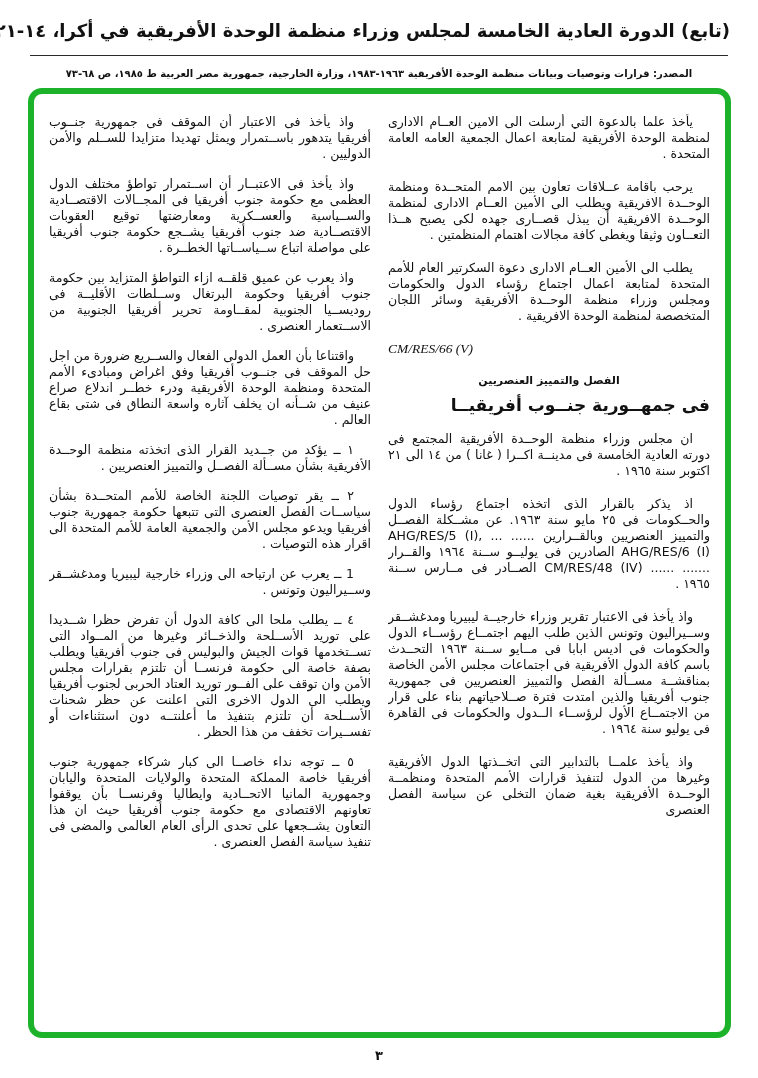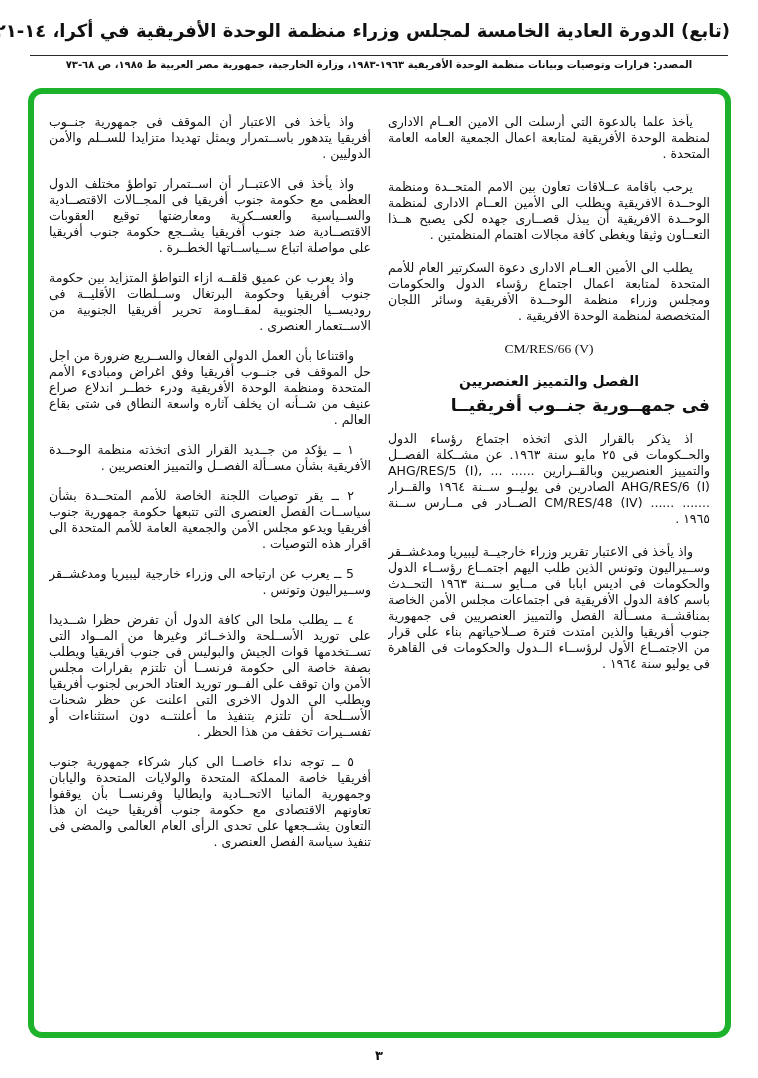--- a/index.html
+++ b/index.html
@@ -25,21 +25,21 @@
     letter-spacing: 0;
     white-space: nowrap;
   }
   .header-rule {
     position: absolute;
     top: 55px; left: 30px; right: 30px;
     border-top: 1px solid #2a2a2a;
   }
   .source-line {
     position: absolute;
-    top: 59px; left: 30px; right: 30px;
+    top: 68px; left: 30px; right: 30px;
     text-align: center;
     font-size: 10px;
     font-weight: bold;
     white-space: nowrap;
   }
 
   
   .document-frame {
     position: absolute;
     top: 88px; left: 28px;
@@ -64,29 +64,30 @@
 
   .block { direction: rtl; }
   .block.paragraph {
     text-align: justify;
     text-indent: 17px;
     margin-bottom: 14px;
   }
   .col-right .block.paragraph { margin-bottom: 17px; }
   .block.ref {
     direction: ltr;
-    text-align: center;
+    text-align: left;
     font-family: "Liberation Serif", serif;
     font-size: 13.5px;
     margin: 0 0 16px 0;
+    font-style: italic;
   }
   .block.heading {
     font-weight: bold;
     text-align: center;
-    font-size: 14px;
+    font-size: 11px;
     margin: 2px 0 8px 0;
   }
   .block.heading2 {
     font-weight: bold;
     font-size: 17px;
     margin: 0 0 18px 0;
   }
 
   
   .page-number {
@@ -110,30 +111,32 @@
 
 <main class="document-frame" style="border-color: rgb(28, 179, 43);">
   <div class="columns">
     <div class="column col-right">
         <div class="block paragraph">يأخذ علما بالدعوة التي أرسلت الى الامين العــام الادارى لمنظمة الوحدة الأفريقية لمتابعة اعمال الجمعية العامه العامة المتحدة .</div>
         <div class="block paragraph">يرحب باقامة عــلاقات تعاون بين الامم المتحــدة ومنظمة الوحــدة الافريقية ويطلب الى الأمين العــام الادارى لمنظمة الوحــدة الافريقية أن يبذل قصــارى جهده لكى يصبح هــذا التعــاون وثيقا ويغطى كافة مجالات اهتمام المنظمتين .</div>
         <div class="block paragraph">يطلب الى الأمين العــام الادارى دعوة السكرتير العام للأمم المتحدة لمتابعة اعمال اجتماع رؤساء الدول والحكومات ومجلس وزراء منظمة الوحــدة الأفريقية وسائر اللجان المتخصصة لمنظمة الوحدة الافريقية .</div>
         <div class="block ref">CM/RES/66 (V)</div>
         <div class="block heading">الفصل والتمييز العنصريين</div>
         <div class="block heading2">فى جمهــورية جنــوب أفريقيــا</div>
+        <div class="block paragraph">ان مجلس وزراء منظمة الوحــدة الأفريقية المجتمع فى دورته العادية الخامسة فى مدينــة اكــرا ( غانا ) من ١٤ الى ٢١ اكتوبر سنة ١٩٦٥ .</div>
         <div class="block paragraph">اذ يذكر بالقرار الذى اتخذه اجتماع رؤساء الدول والحــكومات فى ٢٥ مايو سنة ١٩٦٣. عن مشــكلة الفصــل والتمييز العنصريين وبالقــرارين ...... ... AHG/RES/5 (I), AHG/RES/6 (I) الصادرين فى يوليــو ســنة ١٩٦٤ والقــرار ....... ...... CM/RES/48 (IV) الصــادر فى مــارس ســنة ١٩٦٥ .</div>
         <div class="block paragraph">واذ يأخذ فى الاعتبار تقرير وزراء خارجيــة ليبيريا ومدغشــقر وســيراليون وتونس الذين طلب اليهم اجتمــاع رؤســاء الدول والحكومات فى اديس ابابا فى مــايو ســنة ١٩٦٣ التحــدث باسم كافة الدول الأفريقية فى اجتماعات مجلس الأمن الخاصة بمناقشــة مســألة الفصل والتمييز العنصريين فى جمهورية جنوب أفريقيا والذين امتدت فترة صــلاحياتهم بناء على قرار من الاجتمــاع الأول لرؤســاء الــدول والحكومات فى القاهرة فى يوليو سنة ١٩٦٤ .</div>
+        <div class="block paragraph">واذ يأخذ علمــا بالتدابير التى اتخــذتها الدول الأفريقية وغيرها من الدول لتنفيذ قرارات الأمم المتحدة ومنظمــة الوحــدة الأفريقية بغية ضمان التخلى عن سياسة الفصل العنصرى</div>
       </div>
     <div class="column col-left">
         <div class="block paragraph">واذ يأخذ فى الاعتبار أن الموقف فى جمهورية جنــوب أفريقيا يتدهور باســتمرار ويمثل تهديدا متزايدا للســلم والأمن الدوليين .</div>
         <div class="block paragraph">واذ يأخذ فى الاعتبــار أن اســتمرار تواطؤ مختلف الدول العظمى مع حكومة جنوب أفريقيا فى المجــالات الاقتصــادية والســياسية والعســكرية ومعارضتها توقيع العقوبات الاقتصــادية ضد جنوب أفريقيا يشــجع حكومة جنوب أفريقيا على مواصلة اتباع ســياســاتها الخطــرة .</div>
         <div class="block paragraph">واذ يعرب عن عميق قلقــه ازاء التواطؤ المتزايد بين حكومة جنوب أفريقيا وحكومة البرتغال وســلطات الأقليــة فى روديســيا الجنوبية لمقــاومة تحرير أفريقيا الجنوبية من الاســتعمار العنصرى .</div>
         <div class="block paragraph">واقتناعا بأن العمل الدولى الفعال والســريع ضرورة من اجل حل الموقف فى جنــوب أفريقيا وفق اغراض ومبادىء الأمم المتحدة ومنظمة الوحدة الأفريقية ودرء خطــر اندلاع صراع عنيف من شــأنه ان يخلف آثاره واسعة النطاق فى شتى بقاع العالم .</div>
         <div class="block paragraph">١ ــ يؤكد من جــديد القرار الذى اتخذته منظمة الوحــدة الأفريقية بشأن مســألة الفصــل والتمييز العنصريين .</div>
         <div class="block paragraph">٢ ــ يقر توصيات اللجنة الخاصة للأمم المتحــدة بشأن سياســات الفصل العنصرى التى تتبعها حكومة جمهورية جنوب أفريقيا ويدعو مجلس الأمن والجمعية العامة للأمم المتحدة الى اقرار هذه التوصيات .</div>
-        <div class="block paragraph">5 ــ يعرب عن ارتياحه الى وزراء خارجية ليبيريا ومدغشــقر وســيراليون وتونس .</div>
+        <div class="block paragraph">1 ــ يعرب عن ارتياحه الى وزراء خارجية ليبيريا ومدغشــقر وســيراليون وتونس .</div>
         <div class="block paragraph">٤ ــ يطلب ملحا الى كافة الدول أن تفرض حظرا شــديدا على توريد الأســلحة والذخــائر وغيرها من المــواد التى تســتخدمها قوات الجيش والبوليس فى جنوب أفريقيا ويطلب بصفة خاصة الى حكومة فرنســا أن تلتزم بقرارات مجلس الأمن وان توقف على الفــور توريد العتاد الحربى لجنوب أفريقيا ويطلب الى الدول الاخرى التى اعلنت عن حظر شحنات الأســلحة أن تلتزم بتنفيذ ما أعلنتــه دون استثناءات أو تفســيرات تخفف من هذا الحظر .</div>
         <div class="block paragraph">٥ ــ توجه نداء خاصــا الى كبار شركاء جمهورية جنوب أفريقيا خاصة المملكة المتحدة والولايات المتحدة واليابان وجمهورية المانيا الاتحــادية وايطاليا وفرنســا بأن يوقفوا تعاونهم الاقتصادى مع حكومة جنوب أفريقيا حيث ان هذا التعاون يشــجعها على تحدى الرأى العام العالمى والمضى فى تنفيذ سياسة الفصل العنصرى .</div>
       </div>
   </div>
 </main>
 
 <div class="page-number">٣</div>
 
 </body></html>

